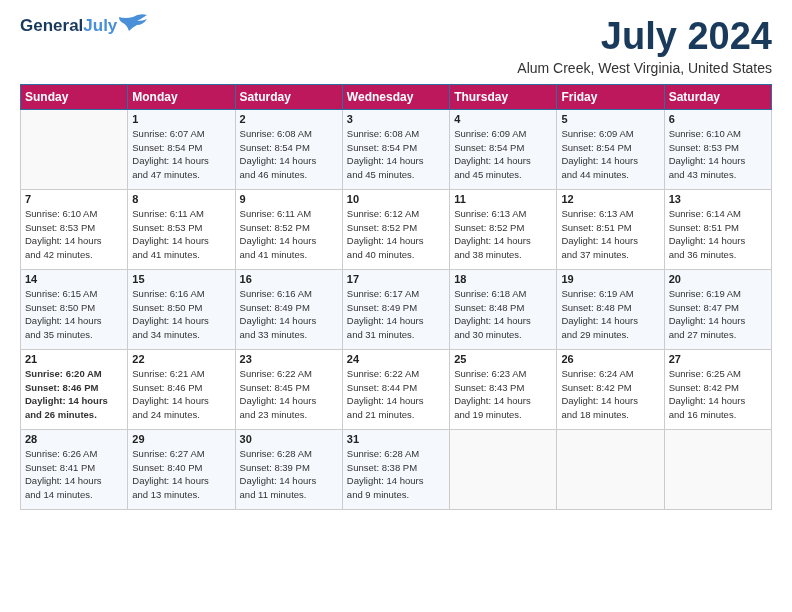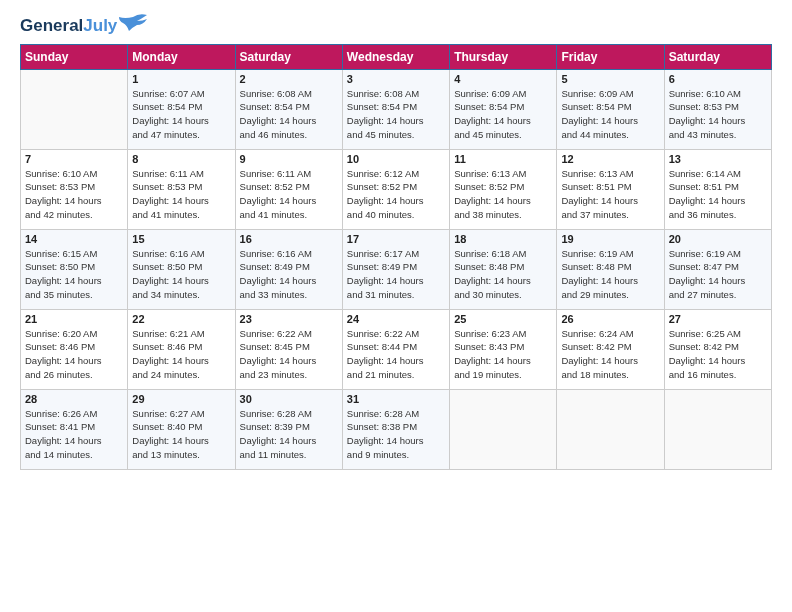--- a/index.html
+++ b/index.html
@@ -91,20 +91,24 @@
   <div class="header-row">
     <div class="logo">
       <div style="display:flex;align-items:center;">
         <div style="font-size:17px;font-weight:bold;color:#1a3a5c;line-height:1.15;">
           <span style="color:#1a3a5c;">General</span><span style="color:#4a90d9;">July</span>
         </div>
         <svg width="28" height="18" viewBox="0 0 28 18" style="margin-left:2px;margin-top:-8px;">
           <path d="M14 4 Q20 0 28 2 Q22 6 18 8 Q24 8 28 6 Q24 12 18 12 Q14 14 10 18 Q8 12 4 10 Q0 8 0 4 Q6 6 14 4Z" fill="#4a90d9"></path>
         </svg>
       </div>
+    </div>
+    <div class="title-area">
+      <div class="month-title">July 2024</div>
+      <div class="location">Alum Creek, West Virginia, United States</div>
     </div>
   </div>
 
   <table>
     <thead>
       <tr>
         <th>Sunday</th>
         <th>Monday</th>
         <th>Saturday</th>
         <th>Wednesday</th>
@@ -257,21 +261,21 @@
             <span class="day-num">20</span>
             <div class="day-info" style="white-space: pre-line;">Sunrise: 6:19 AM
 Sunset: 8:47 PM
 Daylight: 14 hours
 and 27 minutes.</div>
           </td>
         </tr>
         <tr>
           <td>
             <span class="day-num">21</span>
-            <div class="day-info" style="white-space: pre-line;">Sunrise: 6:20 AM
+            <div class="day-info" style="white-space: pre-line; font-weight: bold;">Sunrise: 6:20 AM
 Sunset: 8:46 PM
 Daylight: 14 hours
 and 26 minutes.</div>
           </td>
           <td>
             <span class="day-num">22</span>
             <div class="day-info" style="white-space: pre-line;">Sunrise: 6:21 AM
 Sunset: 8:46 PM
 Daylight: 14 hours
 and 24 minutes.</div>

